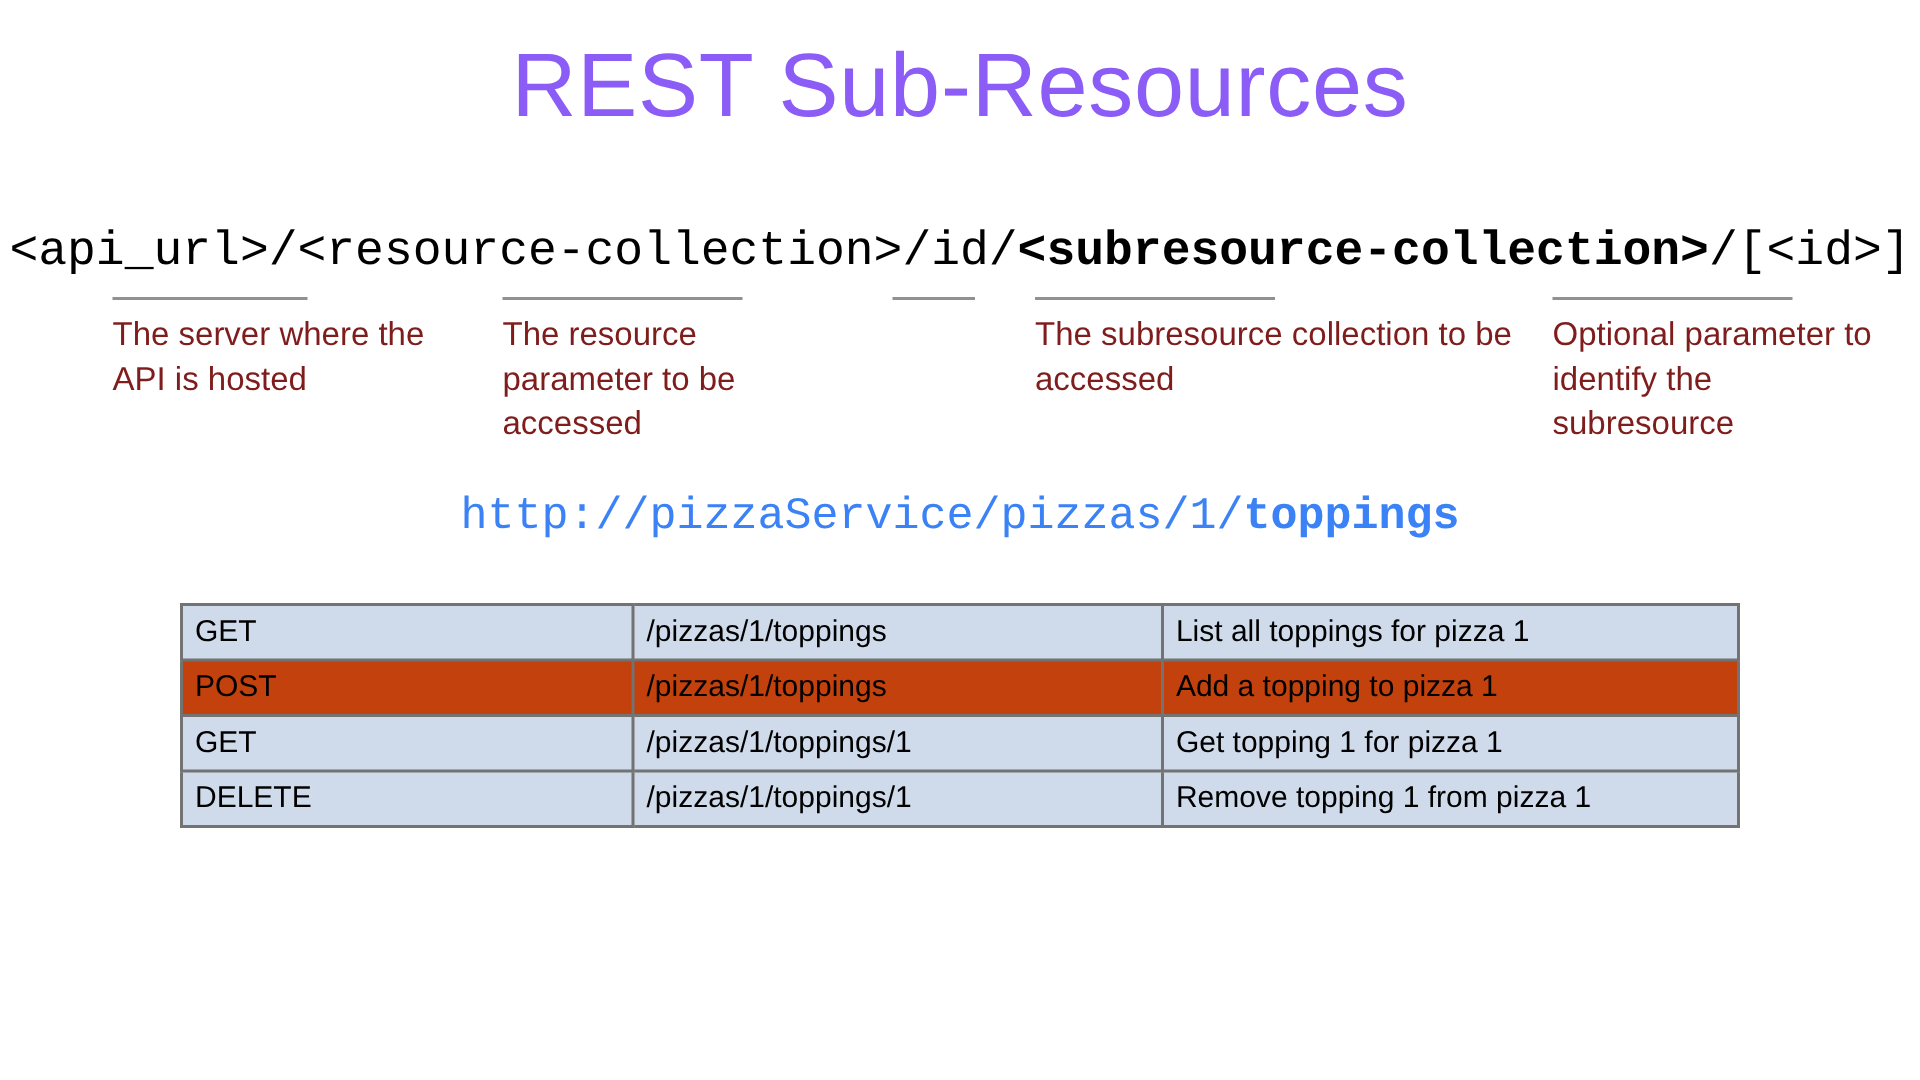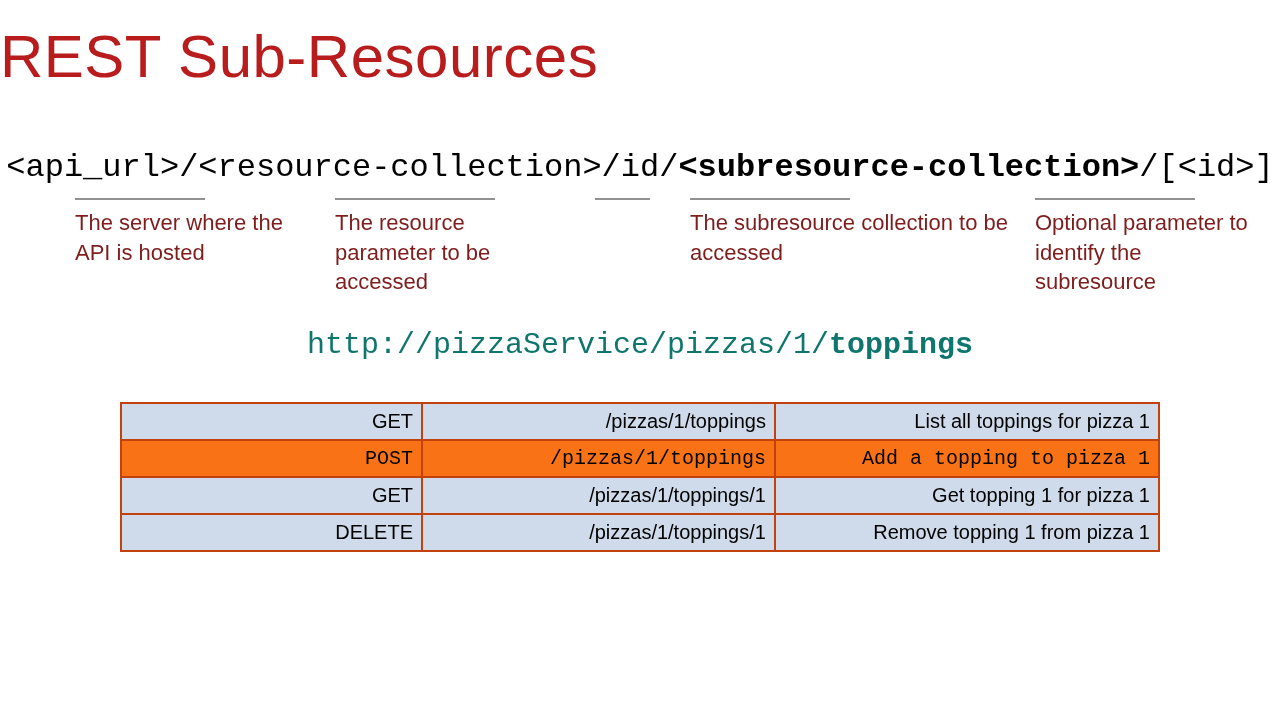--- a/index.html
+++ b/index.html
@@ -7,21 +7,22 @@
     width: 1280px;
     height: 720px;
     background: #ffffff;
     font-family: "Helvetica Neue", Arial, sans-serif;
     overflow: hidden;
     position: relative;
   }
   .title {
     font-size: 60px;
     font-weight: 300;
-    color: #b91c1c;
+    color: #8b5cf6;
+    text-align: center;
     padding-top: 22px;
     letter-spacing: 0.5px;
   }
   .pattern {
     font-family: "Courier New", Courier, monospace;
     font-size: 32px;
     color: #000;
     text-align: center;
     margin-top: 58px;
     white-space: nowrap;
@@ -50,43 +51,43 @@
   .d2 .bar { width: 160px; }
   .d3 { left: 595px; width: 120px; }
   .d3 .bar { width: 55px; }
   .d4 { left: 690px; width: 320px; }
   .d4 .bar { width: 160px; }
   .d5 { left: 1035px; width: 230px; }
   .d5 .bar { width: 160px; }
   .example {
     font-family: "Courier New", Courier, monospace;
     font-size: 30px;
-    color: #0f766e;
+    color: #3b82f6;
     text-align: center;
     margin-top: 40px;
   }
   .example .bold { font-weight: bold; }
   .table-wrap {
     margin: 40px auto 0;
     width: 1040px;
   }
   table {
     width: 100%;
     border-collapse: collapse;
     font-size: 20px;
     font-weight: 300;
     color: #000;
   }
   td {
-    text-align: right;
+    text-align: left;
     padding: 6px 8px;
-    border: 2px solid #c2410c;
+    border: 2px solid #737373;
   }
   tr.odd td  { background: #cfdbea; }
-  tr.even td { background: #f97316; font-family: Liberation Mono, monospace; }
+  tr.even td { background: #c2410c; }
   td.c1 { width: 29%; }
   td.c2 { width: 34%; }
   td.c3 { width: 37%; }
 </style>
 </head>
 <body>
 
 <div class="title">REST Sub-Resources</div>
 
 <div class="pattern">

